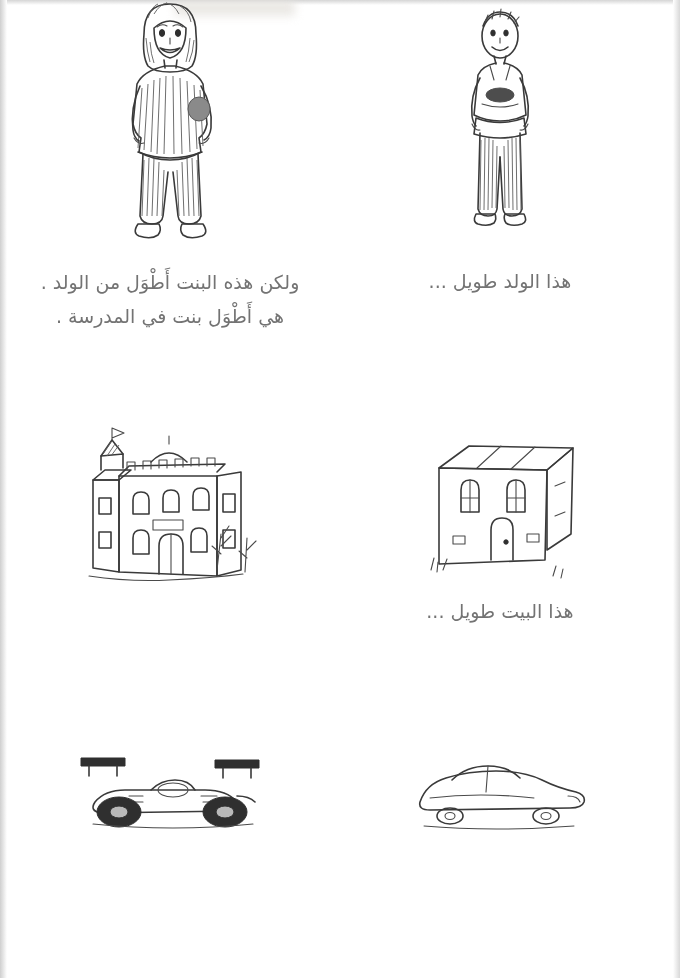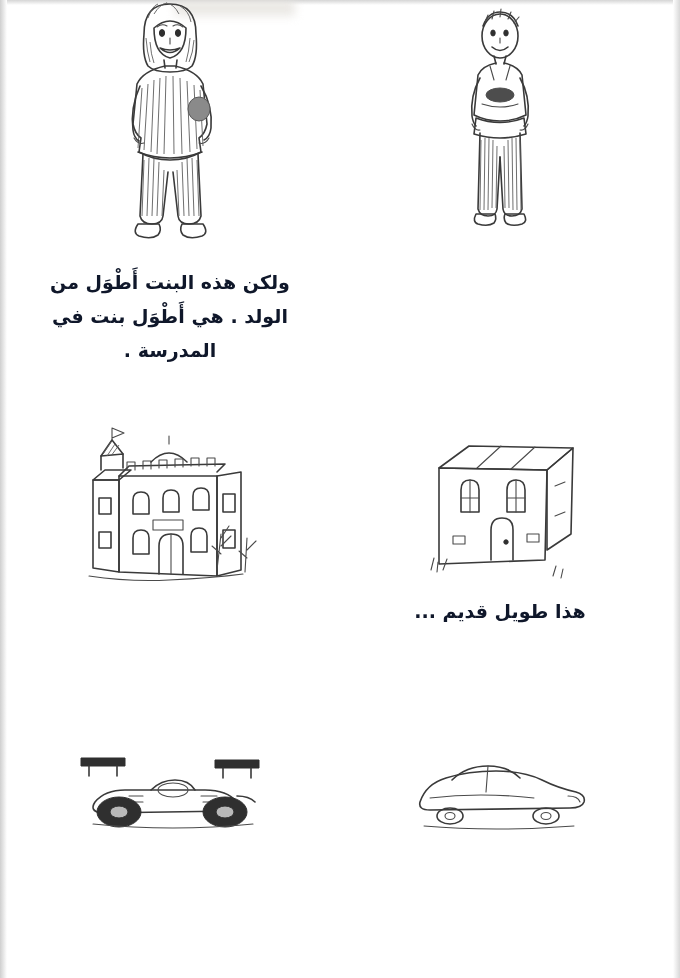--- a/index.html
+++ b/index.html
@@ -64,24 +64,23 @@
     height: 265px;
   }
   .art svg { display: block; margin: 0 auto; }
 
   .caption {
     direction: rtl;
     text-align: center;
     font-family: "DejaVu Sans", sans-serif;
     font-size: 19px;
     line-height: 1.75;
-    color: #0f172a;
+    color: #737373;
     letter-spacing: 0.2px;
     padding: 0 18px;
-    font-weight: bold;
   }
   .caption.long {
     font-size: 19px;
     line-height: 1.8;
   }
 
   
   .sk { fill: none; stroke: #3a3a3a; stroke-width: 1.6; stroke-linecap: round; stroke-linejoin: round; }
   .sk-thin { fill: none; stroke: #4a4a4a; stroke-width: 1.1; stroke-linecap: round; stroke-linejoin: round; }
   .sk-fill-dark { fill: #2f2f2f; stroke: #2f2f2f; stroke-width: 1; }
@@ -142,20 +141,21 @@
               <path d="M98 140 l1 68"></path>
               <path d="M102 138 l1 72"></path>
             <path d="M106 138 l1 72"></path>
               <path d="M110 140 l1 70"></path>
           </g>
 
           <path class="sk" d="M66 214 q-4 8 2 10 q10 3 16 -1 q3 -4 1 -9z"></path>
           <path class="sk" d="M114 214 q4 8 -2 10 q-10 3 -16 -1 q-3 -4 -1 -9z"></path>
         </svg>
       </div>
+      <div class="caption">هذا الولد طويل ...</div>
     </div>
 
     <div class="cell left">
       <div class="art">
         <svg width="200" height="262" viewBox="0 0 200 262">
 
           <path class="sk" d="M74 34 q0 -30 26 -30 q26 0 26 30 q2 22 -4 32 q-6 6 -22 6 q-16 0 -22 -6 q-6 -10 -4 -32z"></path>
           <g class="hatch">
             <path d="M78 18 q4 -12 10 -14"></path>
               <path d="M84 14 q6 -10 13 -11"></path>
@@ -246,21 +246,21 @@
           <circle cx="101" cy="122" r="2.2" class="sk-fill-dark"></circle>
 
           <rect x="48" y="116" width="12" height="8" class="sk-thin"></rect>
           <rect x="122" y="114" width="12" height="8" class="sk-thin"></rect>
           <path class="sk-thin" d="M150 66 l10 -4 M150 96 l10 -4"></path>
 
           <path class="sk-thin" d="M26 150 l3 -12 M32 152 l1 -10 M38 150 l4 -11"></path>
           <path class="sk-thin" d="M148 156 l3 -10 M156 158 l2 -9"></path>
         </svg>
       </div>
-      <div class="caption">هذا طويل قديم ...</div>
+      <div class="caption">هذا البيت طويل ...</div>
     </div>
 
     <div class="cell left">
       <div class="art" style="height:175px;">
         <svg width="210" height="170" viewBox="0 0 210 170">
 
           <path class="sk" d="M28 60 l0 88 l26 4 l0 -92z"></path>
           <path class="sk" d="M28 60 l12 -10 l26 0 l-12 10z"></path>
 
           <path class="sk" d="M54 56 l0 96 l98 4 l0 -100z"></path>

